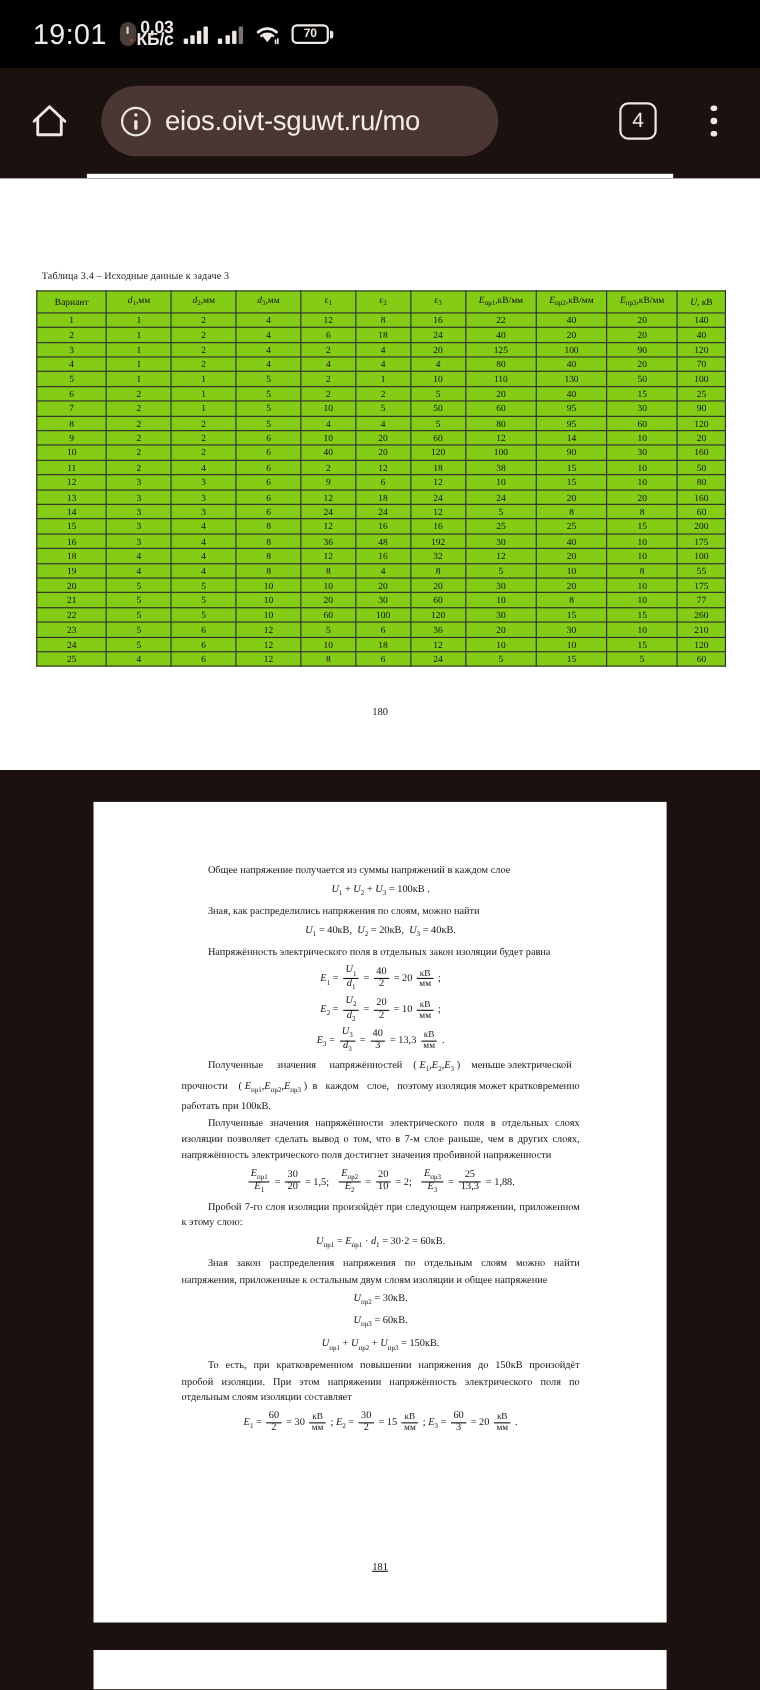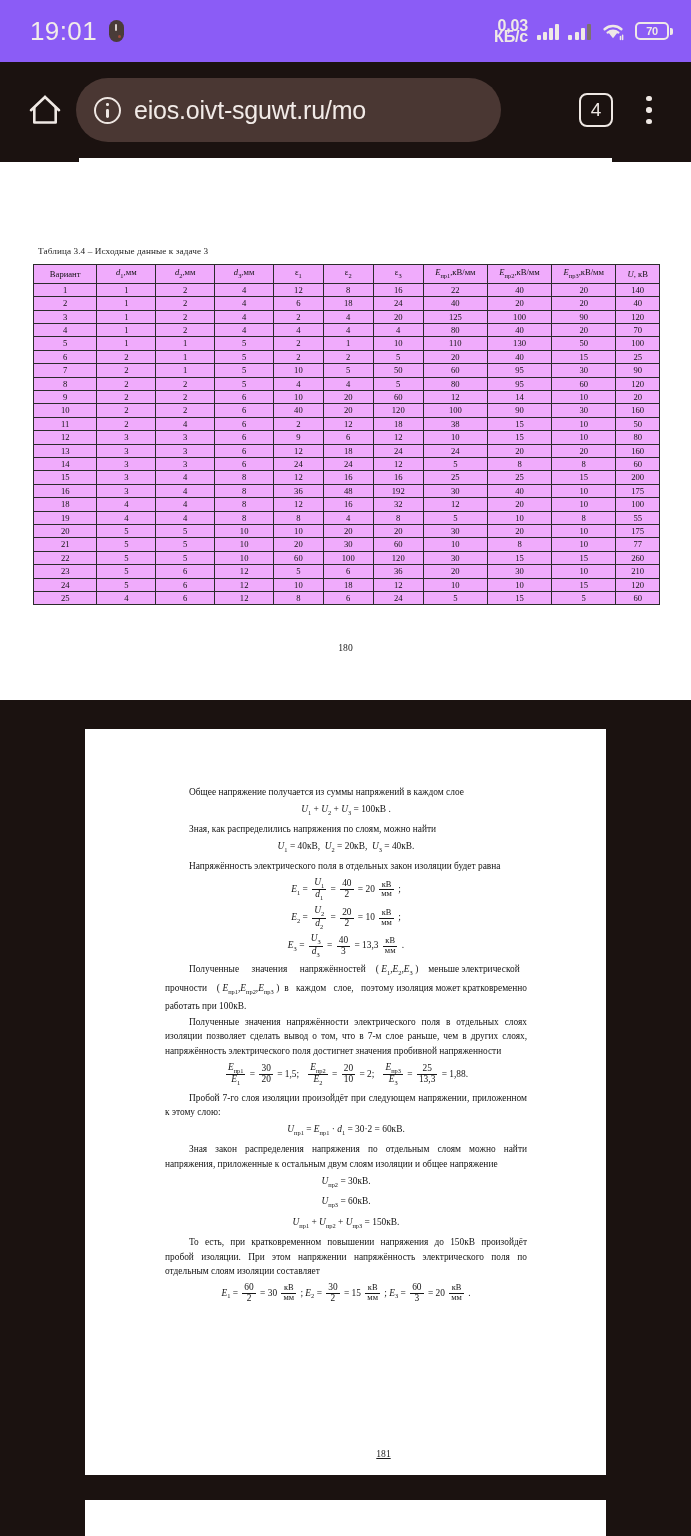--- a/index.html
+++ b/index.html
@@ -19,23 +19,23 @@
     background: #1b1210;
   }
 
   
   .status-bar {
     position: absolute;
     top: 0; left: 0;
     width: 691px; height: 62px;
     display: flex;
     align-items: center;
-    justify-content: space-between;
-    padding: 0 18px 0 30px;
-    background: #8b5cf6;
+    justify-content: flex-start;
+    padding: 0 6px 0 30px;
+    background: #000000;
   }
   .status-left {
     display: flex;
     align-items: center;
     gap: 12px;
   }
   .clock {
     color: #f2ece9;
     font-size: 26px;
     letter-spacing: 0.4px;
@@ -118,21 +118,21 @@
     border-radius: 0 2px 2px 0;
   }
 
   
   .toolbar {
     position: absolute;
     top: 62px; left: 0;
     width: 691px; height: 96px;
     display: flex;
     align-items: center;
-    gap: 0;
+    gap: 16px;
     padding: 0 22px;
     background: #1b1210;
   }
   .home-btn {
     width: 46px; height: 46px;
     display: flex; align-items: center; justify-content: center;
     flex: 0 0 auto;
   }
   .urlbar {
     flex: 1 1 auto;
@@ -234,21 +234,20 @@
     top: 0; left: 0;
     width: 691px;
     height: 538px;
     background: #ffffff;
   }
   .page-2, .page-3 {
     position: absolute;
     left: 85px;
     width: 521px;
     background: #ffffff;
-    padding-left: 38px;
   }
   .page-2 { top: 567px; height: 746px; }
   .page-3 { top: 1338px; height: 120px; }
 
   .tbl-caption {
     position: absolute;
     left: 38px;
     top: 84px;
     font-family: "Liberation Serif", serif;
     font-size: 9.2px;
@@ -256,21 +255,21 @@
     letter-spacing: 0.1px;
   }
 
   table.data {
     position: absolute;
     left: 33px;
     top: 102px;
     width: 627px;
     border-collapse: collapse;
     font-family: "Liberation Serif", serif;
-    background: #f0abfc;
+    background: #84cc16;
   }
   table.data th, table.data td {
     border: 0.7px solid #2b2b2b;
     text-align: center;
     color: #111;
     padding: 0;
     height: 12.4px;
     line-height: 12.4px;
     font-weight: 400;
   }
@@ -332,21 +331,21 @@
   .frac {
     display: inline-block;
     vertical-align: middle;
     text-align: center;
     margin: 0 2px;
     line-height: 1.05;
   }
   .frac .num { display: block; padding: 0 2px; }
   .frac .den { display: block; border-top: 0.8px solid #161616; padding: 0 2px; }
   .frac.sm { font-size: 8.4px; }
-  .pn-181 { top: 719px; text-decoration: underline; }
+  .pn-181 { top: 690px; text-decoration: underline; }
 </style>
 </head>
 <body>
 
 <div id="app">
 
   <div class="status-bar">
     <div class="status-left">
       <span class="clock">19:01</span>
       <span class="capsule-dot"></span>

